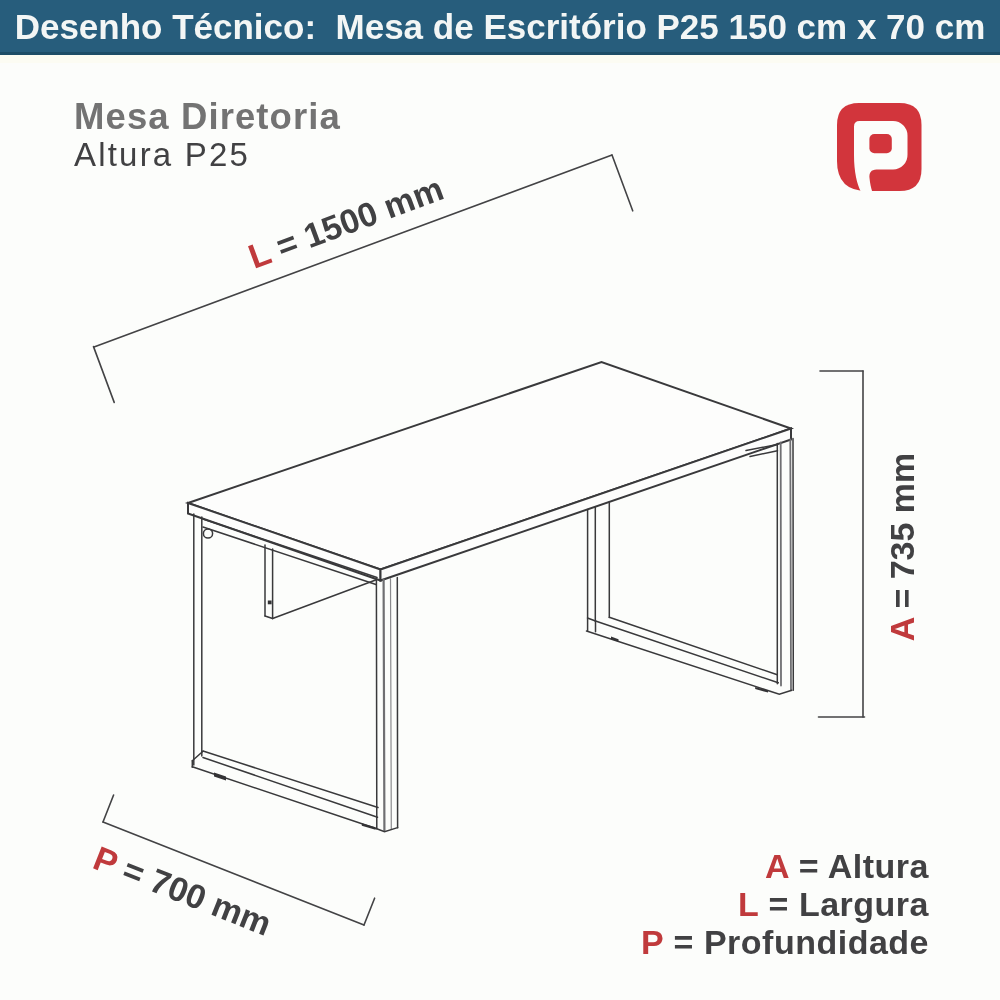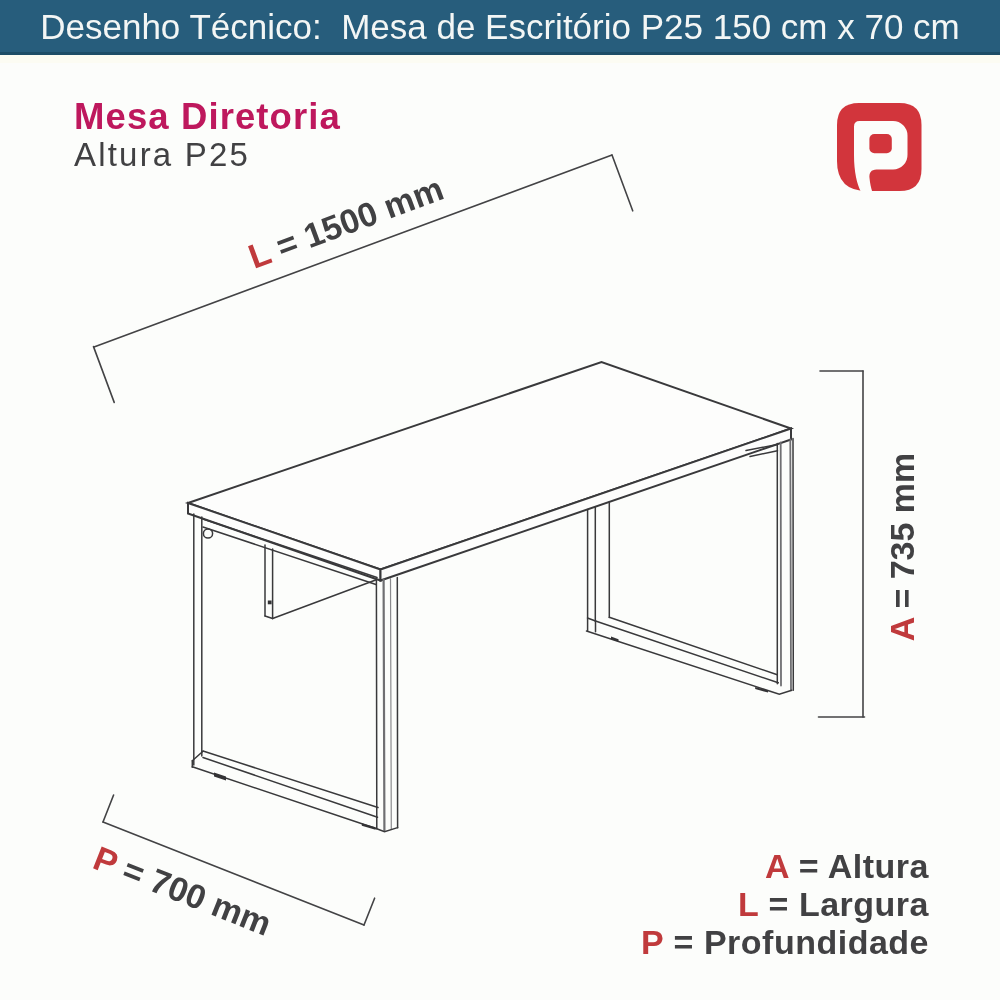--- a/index.html
+++ b/index.html
@@ -1,20 +1,20 @@
 <!DOCTYPE html>
 <html><head>
 <meta charset="utf-8">
 <style>
   html,body{margin:0;padding:0;}
   body{width:1000px;height:1000px;background:#fcfdfb;font-family:"Liberation Sans",sans-serif;overflow:hidden;position:relative;}
   .bar{position:absolute;left:0;top:0;width:1000px;height:52px;background:#275d7c;border-bottom:3px solid #1d4d67;}
-  .bar-title{position:absolute;left:0;top:0;width:1000px;height:60px;line-height:54px;text-align:center;color:#f3f6f5;font-weight:normal;font-size:35px;white-space:nowrap;}
+  .bar-title{position:absolute;left:0;top:0;width:1000px;height:60px;line-height:54px;text-align:center;color:#f3f6f5;font-weight:bold;font-size:35px;white-space:nowrap;}
   .cream{position:absolute;left:0;top:55px;width:1000px;height:8px;background:#fcfcf3;}
-  .mesa1{position:absolute;left:74px;top:96px;font-size:36.5px;letter-spacing:1.1px;font-weight:bold;color:#be185d;}
+  .mesa1{position:absolute;left:74px;top:96px;font-size:36.5px;letter-spacing:1.1px;font-weight:bold;color:#737373;}
   .mesa2{position:absolute;left:74px;top:136px;font-size:33px;letter-spacing:2.2px;font-weight:normal;color:#414143;}
   svg{position:absolute;left:0;top:0;}
 </style>
 </head>
 <body>
 
 <div class="bar"></div>
 <div class="cream"></div>
 
 <div class="bar-title">Desenho Técnico:&nbsp; Mesa de Escritório P25 150 cm x 70 cm</div>

